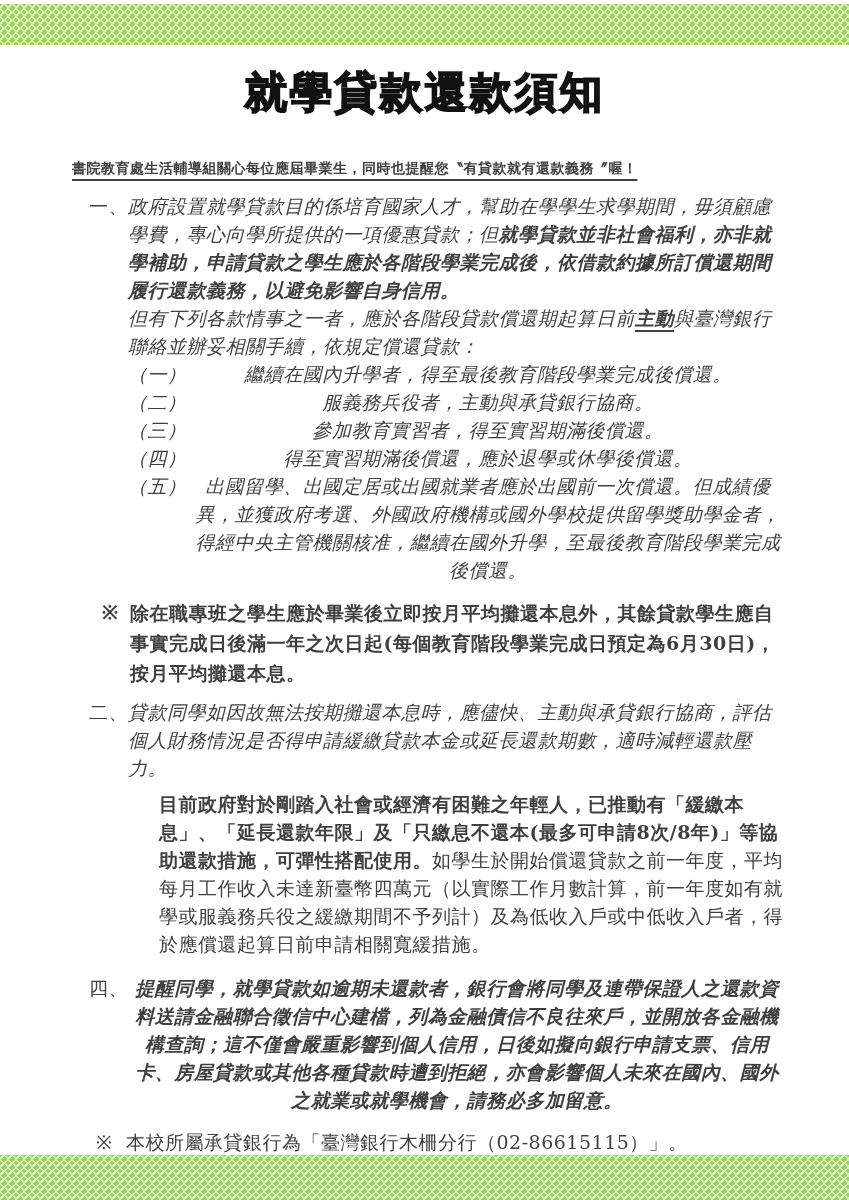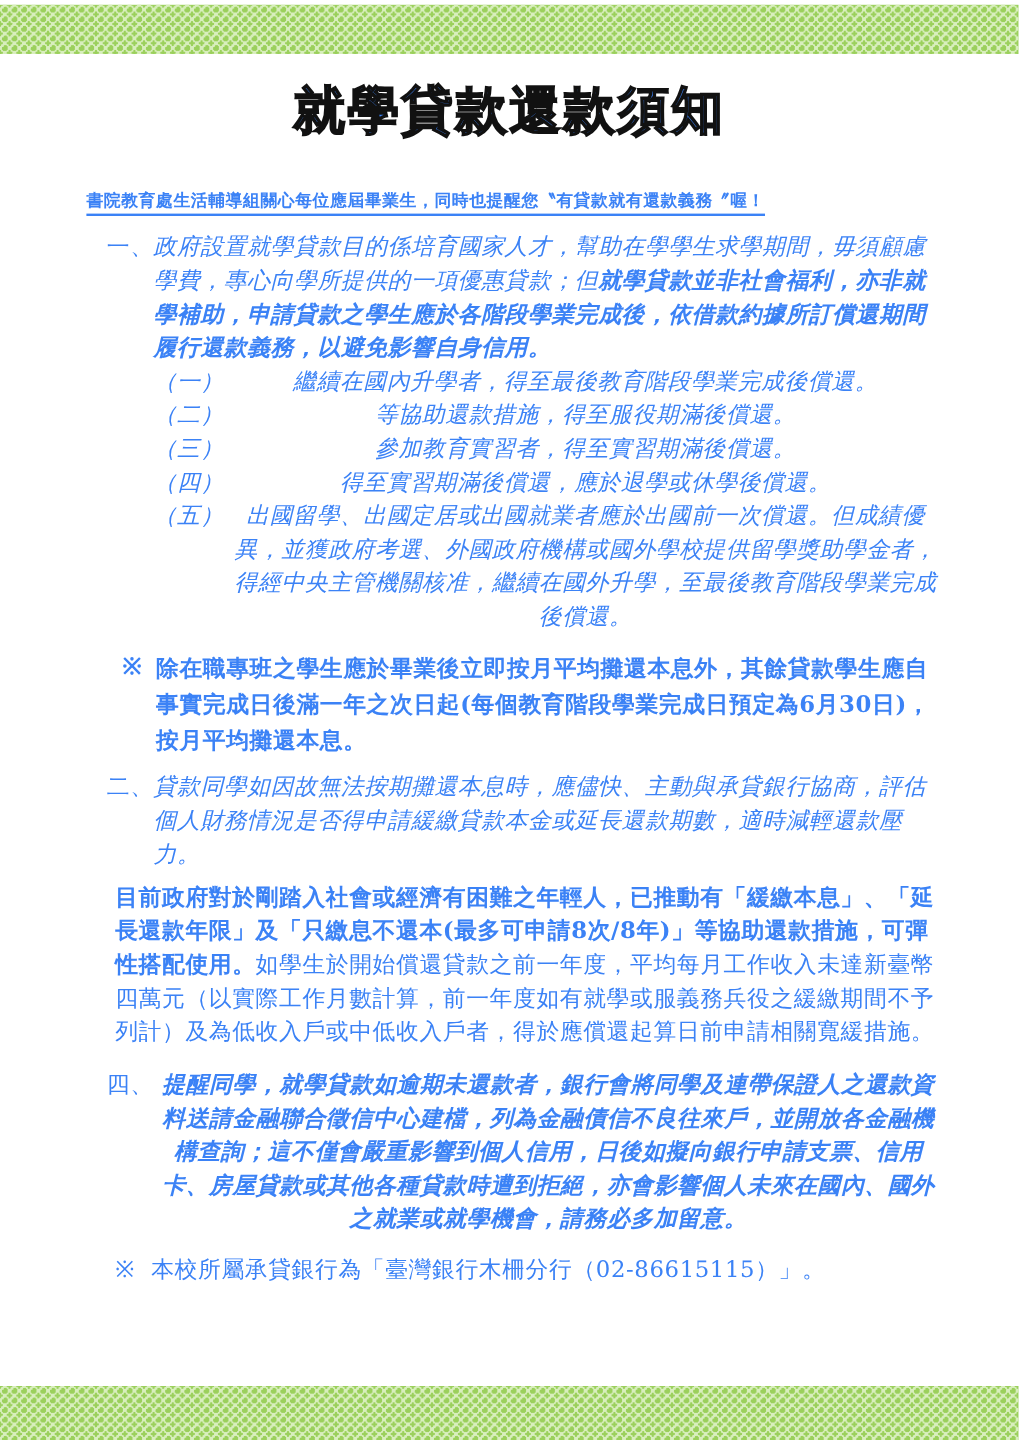--- a/index.html
+++ b/index.html
@@ -2,21 +2,21 @@
 <html><head>
 <meta charset="utf-8">
 <style>
   html,body{margin:0;padding:0;background:#ffffff;}
   .page{
     position:relative;
     width:849px;height:1200px;
     background:#ffffff;
     overflow:hidden;
     font-family:"DejaVu Serif","Liberation Serif",serif;
-    color:#3b82f6;
+    color:#404040;
   }
   
   .band{
     position:absolute;left:0;right:0;
     background-color:#9bd05c;
     background-image:
       radial-gradient(circle at 4px 4px, rgba(0,0,0,0) 2.6px, #d8eebd 2.6px, #d8eebd 3.9px, rgba(0,0,0,0) 4.1px),
       radial-gradient(circle at 0px 0px, rgba(0,0,0,0) 2.6px, #d8eebd 2.6px, #d8eebd 3.9px, rgba(0,0,0,0) 4.1px);
     background-size:8px 8px;
   }
@@ -54,21 +54,21 @@
   .subtext{flex:1;min-width:0;text-align:center;}
 
   .note{display:flex;align-items:flex-start;margin-top:14px;margin-left:30px;}
   .note .marker{flex:0 0 28px;font-weight:bold;}
   .note-text{
     flex:1;min-width:0;font-weight:bold;line-height:30px;
     text-decoration-thickness:2px;text-underline-offset:6px;
   }
 
   .item2{margin-top:10px;}
-  .policy{margin-top:8px;margin-left:24px;}
+  .policy{margin-top:8px;margin-left:87px;}
   .item4{margin-top:16px;}
   .item4 .ibody{font-weight:bold;text-align:center;}
 
   .fn{display:flex;align-items:flex-start;margin-left:24px;}
   .fn .marker{flex:0 0 30px;}
   .fn1{margin-top:14px;}
 </style>
 </head>
 <body>
 
@@ -79,28 +79,29 @@
   <h1 class="title">就學貸款還款須知</h1>
 
   <div class="content">
 
     <p class="intro">書院教育處生活輔導組關心每位應屆畢業生，同時也提醒您〝有貸款就有還款義務〞喔！</p>
 
     <div class="numbered">
       <span class="num">一、</span>
       <div class="ibody">
         <p><span>政府設置就學貸款目的係培育國家人才，幫助在學學生求學期間，毋須顧慮學費，專心向學所提供的一項優惠貸款；但</span><b>就學貸款並非社會福利，亦非就學補助，申請貸款之學生應於各階段學業完成後，依借款約據所訂償還期間履行還款義務，以避免影響自身信用。</b></p>
+        <p><span>但有下列各款情事之一者，應於各階段貸款償還期起算日前</span><b class="ul">主動</b><span>與臺灣銀行聯絡並辦妥相關手續，依規定償還貸款：</span></p>
 
         <div class="subitem">
           <span class="submark">（一）</span>
           <p class="subtext">繼續在國內升學者，得至最後教育階段學業完成後償還。</p>
         </div>
         <div class="subitem">
           <span class="submark">（二）</span>
-          <p class="subtext">等協助還款措施，得至服役期滿後償還。</p>
+          <p class="subtext">服義務兵役者，主動與承貸銀行協商。</p>
         </div>
         <div class="subitem">
           <span class="submark">（三）</span>
           <p class="subtext">參加教育實習者，得至實習期滿後償還。</p>
         </div>
         <div class="subitem">
           <span class="submark">（四）</span>
           <p class="subtext">得至實習期滿後償還，應於退學或休學後償還。</p>
         </div>
         <div class="subitem">

